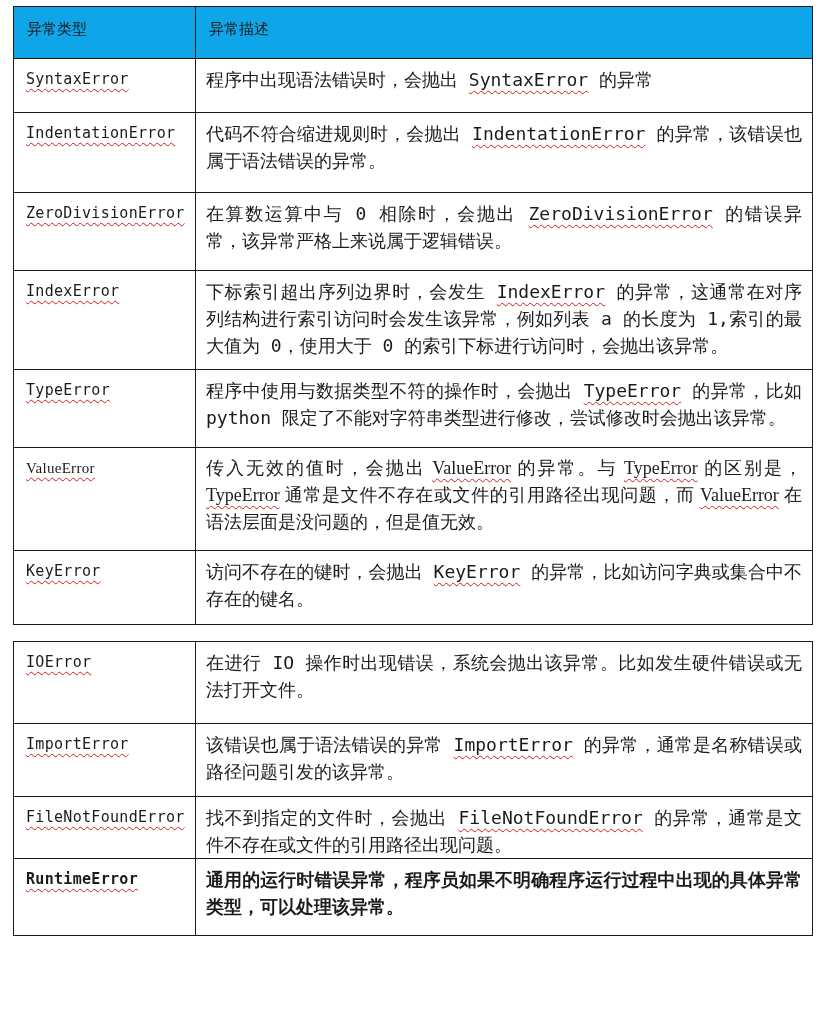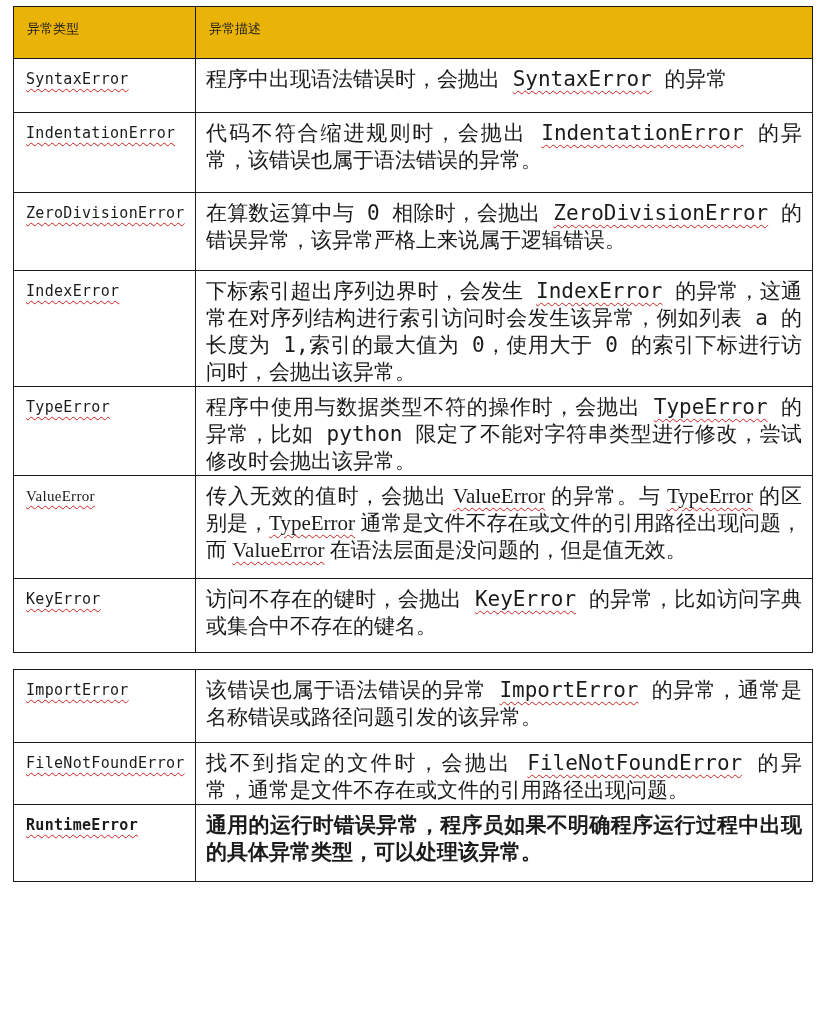--- a/index.html
+++ b/index.html
@@ -23,38 +23,38 @@
     width: 799px;
   }
   table.exc-table col.col-type { width: 182px; }
   table.exc-table col.col-desc { width: 617px; }
   th, td {
     border: 1px solid #1a1a1a;
     vertical-align: top;
     box-sizing: border-box;
   }
   th.hdr {
-    background: #eab308;
+    background: #0ea5e9;
     font-weight: normal;
     text-align: left;
-    font-size: 13px;
+    font-size: 15px;
     line-height: 22px;
     padding: 11px 8px 0 13px;
     height: 52px;
   }
   td.c1 {
     font-size: 15px;
     line-height: 21px;
     padding: 10px 4px 0 12px;
     letter-spacing: 0.3px;
     white-space: nowrap;
     overflow: hidden;
   }
   td.c2 {
-    font-size: 21px;
+    font-size: 18px;
     line-height: 27px;
     padding: 7px 10px 0 10px;
     text-align: justify;
   }
   .squiggle {
     text-decoration-line: underline;
     text-decoration-style: wavy;
     text-decoration-color: #cd1f1f;
     text-decoration-thickness: 1px;
     text-underline-offset: 4px;
@@ -116,20 +116,24 @@
   </table>
 
   <div class="table-gap"></div>
 
   <table class="exc-table">
     <colgroup>
       <col class="col-type">
       <col class="col-desc">
     </colgroup>
     <tbody id="tbody2">
+        <tr style="height: 82px;">
+          <td class="c1"><span class="squiggle">IOError</span></td>
+          <td class="c2"><span>在进行 IO 操作时出现错误，系统会抛出该异常。比如发生硬件错误或无法打开文件。</span></td>
+        </tr>
         <tr style="height: 73px;">
           <td class="c1"><span class="squiggle">ImportError</span></td>
           <td class="c2"><span>该错误也属于语法错误的异常 </span><span class="squiggle">ImportError</span><span> 的异常，通常是名称错误或路径问题引发的该异常。</span></td>
         </tr>
         <tr style="height: 62px;">
           <td class="c1"><span class="squiggle">FileNotFoundError</span></td>
           <td class="c2"><span>找不到指定的文件时，会抛出 </span><span class="squiggle">FileNotFoundError</span><span> 的异常，通常是文件不存在或文件的引用路径出现问题。</span></td>
         </tr>
         <tr style="height: 77px; font-weight: bold;">
           <td class="c1"><span class="squiggle">RuntimeError</span></td>

